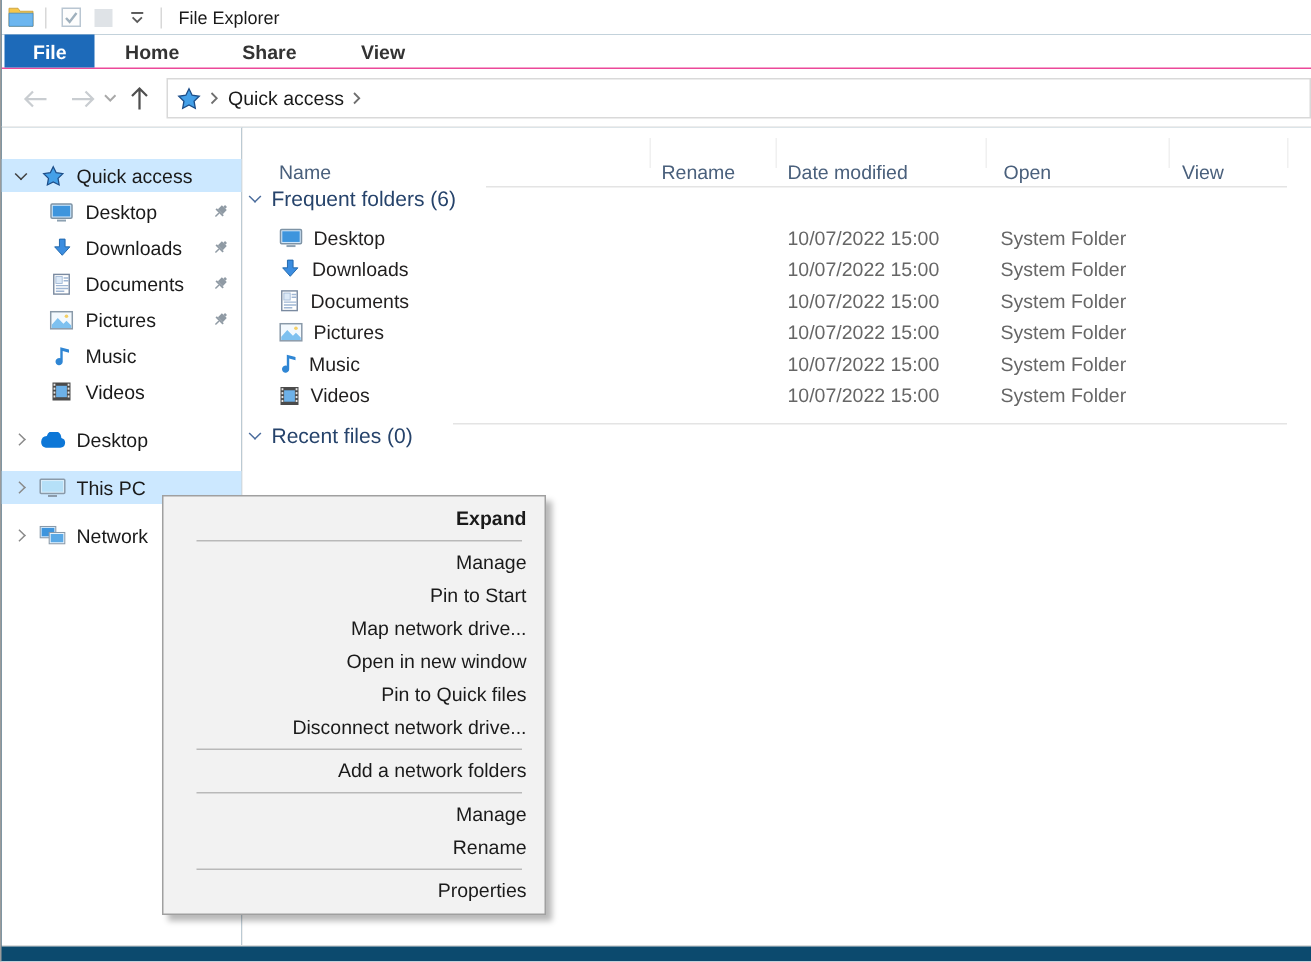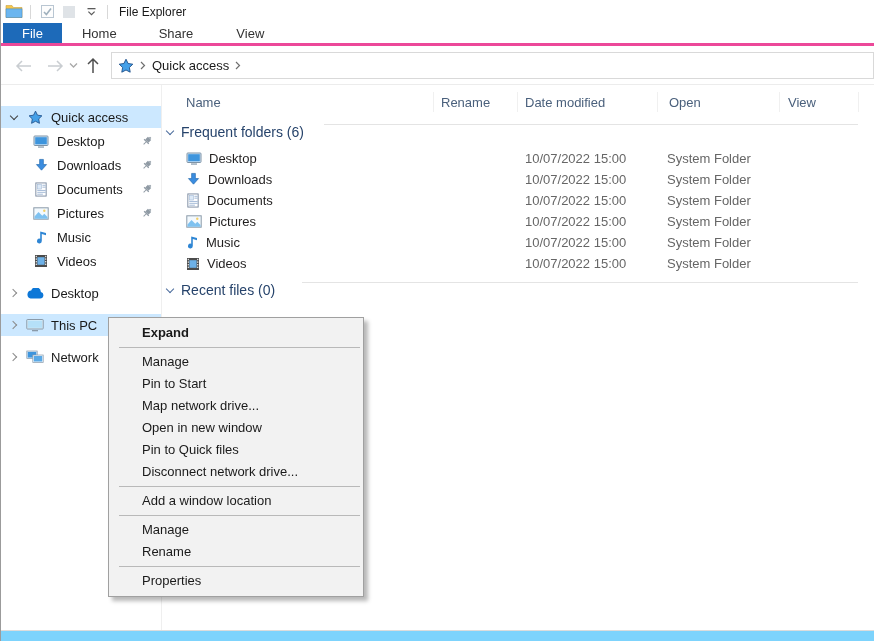--- a/index.html
+++ b/index.html
@@ -1,28 +1,28 @@
 <!DOCTYPE html>
 <html><head>
 <meta charset="utf-8">
 <style>
   * { box-sizing: border-box; }
   html,body { margin:0; padding:0; background:#fff; }
   body { font-family:"Liberation Sans", sans-serif; -webkit-font-smoothing:antialiased; }
   .window {
-    position:relative; width:874px; height:641px; background:#7dd3fc;
+    position:relative; width:874px; height:641px; background:#0c4a6e;
     border-left:1px solid #9b9b9b; overflow:hidden; font-size:13px; color:#1a1a1a;
   }
   
   .titlebar { position:absolute; left:0; top:0; width:100%; height:23px; background:#fff; display:flex; align-items:center; }
   .titlebar .sep { width:1px; height:14px; background:#d8d8d8; margin:0 5px; }
   .qat-btn { width:18px; height:18px; display:flex; align-items:center; justify-content:center; margin:0 2px; }
   .win-title { font-size:12px; color:#1a1a1a; margin-left:6px; }
   
-  .tabbar { position:absolute; left:0; top:23px; width:100%; height:23px; background:#fff; border-bottom:3px solid #ec4899; display:flex; align-items:stretch; }
+  .tabbar { position:absolute; left:0; top:23px; width:100%; height:23px; background:#fff; border-bottom:1px solid #ec4899; display:flex; align-items:stretch;font-weight:bold; }
   .tab { padding:0 16px; display:flex; align-items:center; font-size:13px; color:#333; }
   .tab.file { background:#1d6ab9; color:#fff; margin-left:2px; padding:0 19px; }
   
   .navbar { position:absolute; left:0; top:46px; width:100%; height:39px; background:#fff; border-bottom:1px solid #ececec; }
   .nav-btn { position:absolute; top:0; height:39px; display:flex; align-items:center; justify-content:center; }
   .addressbar { position:absolute; left:110px; top:6px; width:763px; height:27px; border:1px solid #d9d9d9; background:#fff; display:flex; align-items:center; padding-left:6px; }
   .crumb-chev { margin:0 6px; display:flex; align-items:center; }
   .crumb { font-size:13px; color:#1a1a1a; }
   
   .sidebar { position:absolute; left:0; top:85px; width:160px; height:545px; background:#fff; }
@@ -35,35 +35,35 @@
   .side-item.child .icon-box { margin-left:30px; }
   .side-item.child .label { margin-left:6px; }
   .side-item .pin { position:absolute; right:8px; top:5px; }
   .chev { display:inline-block; width:6px; height:6px; border-right:1.4px solid #404040; border-bottom:1.4px solid #404040; }
   .chev.down { transform:rotate(45deg); margin-top:-3px; }
   .chev.right { transform:rotate(-45deg); border-color:#8a8a8a; margin-left:-2px; }
   .chev.blue { border-color:#4a6b9c; }
   
   .main { position:absolute; left:161px; top:85px; width:713px; height:545px; background:#fff; }
   .colheaders { position:absolute; left:0; top:3px; width:713px; height:28px; }
-  .colheader { position:absolute; top:0; height:28px; display:flex; align-items:center; font-size:13px; color:#4a607c; }
+  .colheader { position:absolute; top:12px; height:28px; display:flex; align-items:center; font-size:13px; color:#4a607c; }
   .colsep { position:absolute; top:4px; width:1px; height:20px; background:#f0f0f0; }
   .group-header { position:absolute; left:5px; display:flex; align-items:center; height:16px; }
   .group-header .gh-label { margin-left:8px; font-size:14px; color:#26436b; }
   .gh-line { position:absolute; top:8px; height:1px; background:#e4e4e4; }
   .row { position:absolute; left:0; width:713px; height:21px; }
   .row .cell-name { position:absolute; left:24px; top:0; height:21px; display:flex; align-items:center; }
   .row .cell-name .label { margin-left:7px; color:#211f1f; }
   .row .cell-date { position:absolute; left:363px; top:0; height:21px; display:flex; align-items:center; color:#666; }
   .row .cell-type { position:absolute; left:505px; top:0; height:21px; display:flex; align-items:center; color:#666; }
   
   .statusline { position:absolute; left:0; top:630px; width:874px; height:1px; background:#dcdcdc; }
   
-  .ctxmenu { position:absolute; left:107px; top:317px; width:256px; background:#f2f2f2;
-    border:1px solid #a0a0a0; box-shadow:4px 4px 4px rgba(0,0,0,0.28); padding:4px 0; z-index:10; }
+  .ctxmenu { position:absolute; left:107px; top:330px; width:256px; background:#f2f2f2;
+    border:1px solid #a0a0a0; box-shadow:4px 4px 4px rgba(0,0,0,0.28); padding:4px 12px; z-index:10;text-align:right; }
   .ctx-item { height:22px; line-height:22px; padding-left:33px; font-size:13px; color:#1a1a1a; }
   .ctx-item.bold { font-weight:bold; }
   .ctx-sep { height:1px; background:#b9b9b9; margin:3px 3px 3px 10px; }
 </style>
 </head>
 <body>
 
 <div class="window">
 
   <div class="titlebar">
@@ -435,21 +435,21 @@
   <div class="ctxmenu">
     <div class="ctx-item bold">Expand</div>
     <div class="ctx-sep"></div>
     <div class="ctx-item">Manage</div>
     <div class="ctx-item">Pin to Start</div>
     <div class="ctx-item">Map network drive...</div>
     <div class="ctx-item">Open in new window</div>
     <div class="ctx-item">Pin to Quick files</div>
     <div class="ctx-item">Disconnect network drive...</div>
     <div class="ctx-sep"></div>
-    <div class="ctx-item">Add a window location</div>
+    <div class="ctx-item">Add a network folders</div>
     <div class="ctx-sep"></div>
     <div class="ctx-item">Manage</div>
     <div class="ctx-item">Rename</div>
     <div class="ctx-sep"></div>
     <div class="ctx-item">Properties</div>
   </div>
 
 </div>
 
 </body></html>

